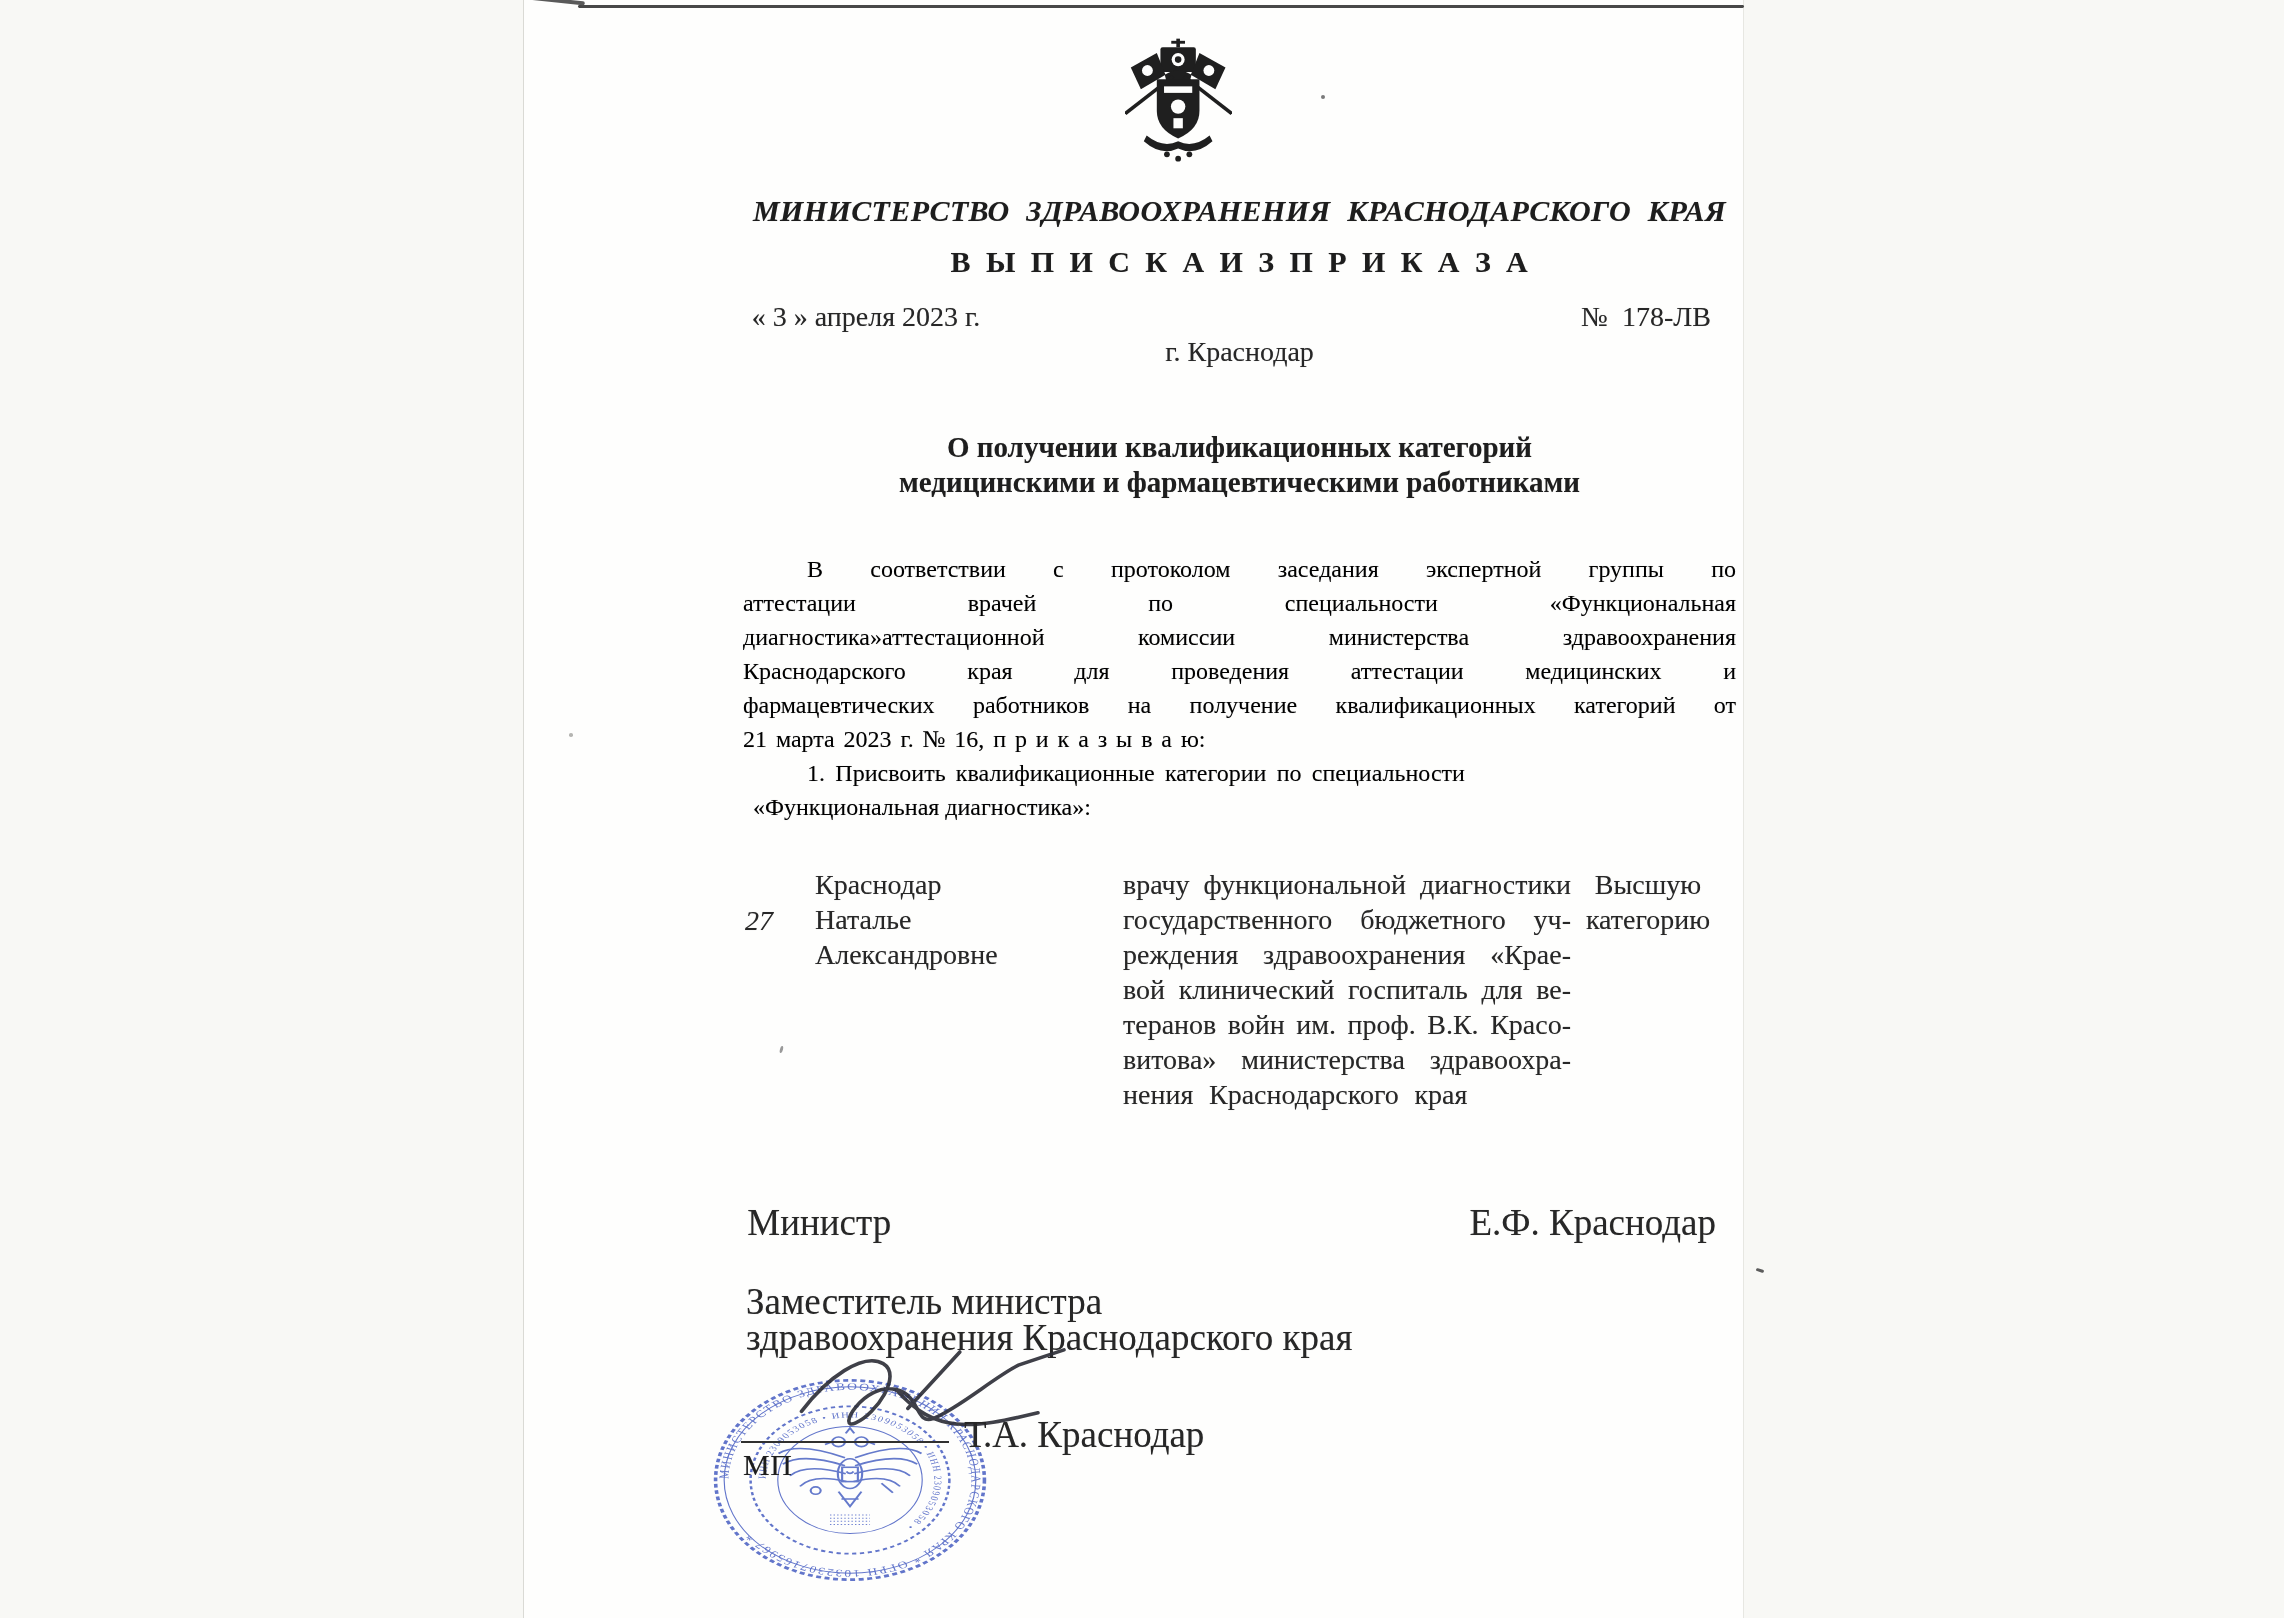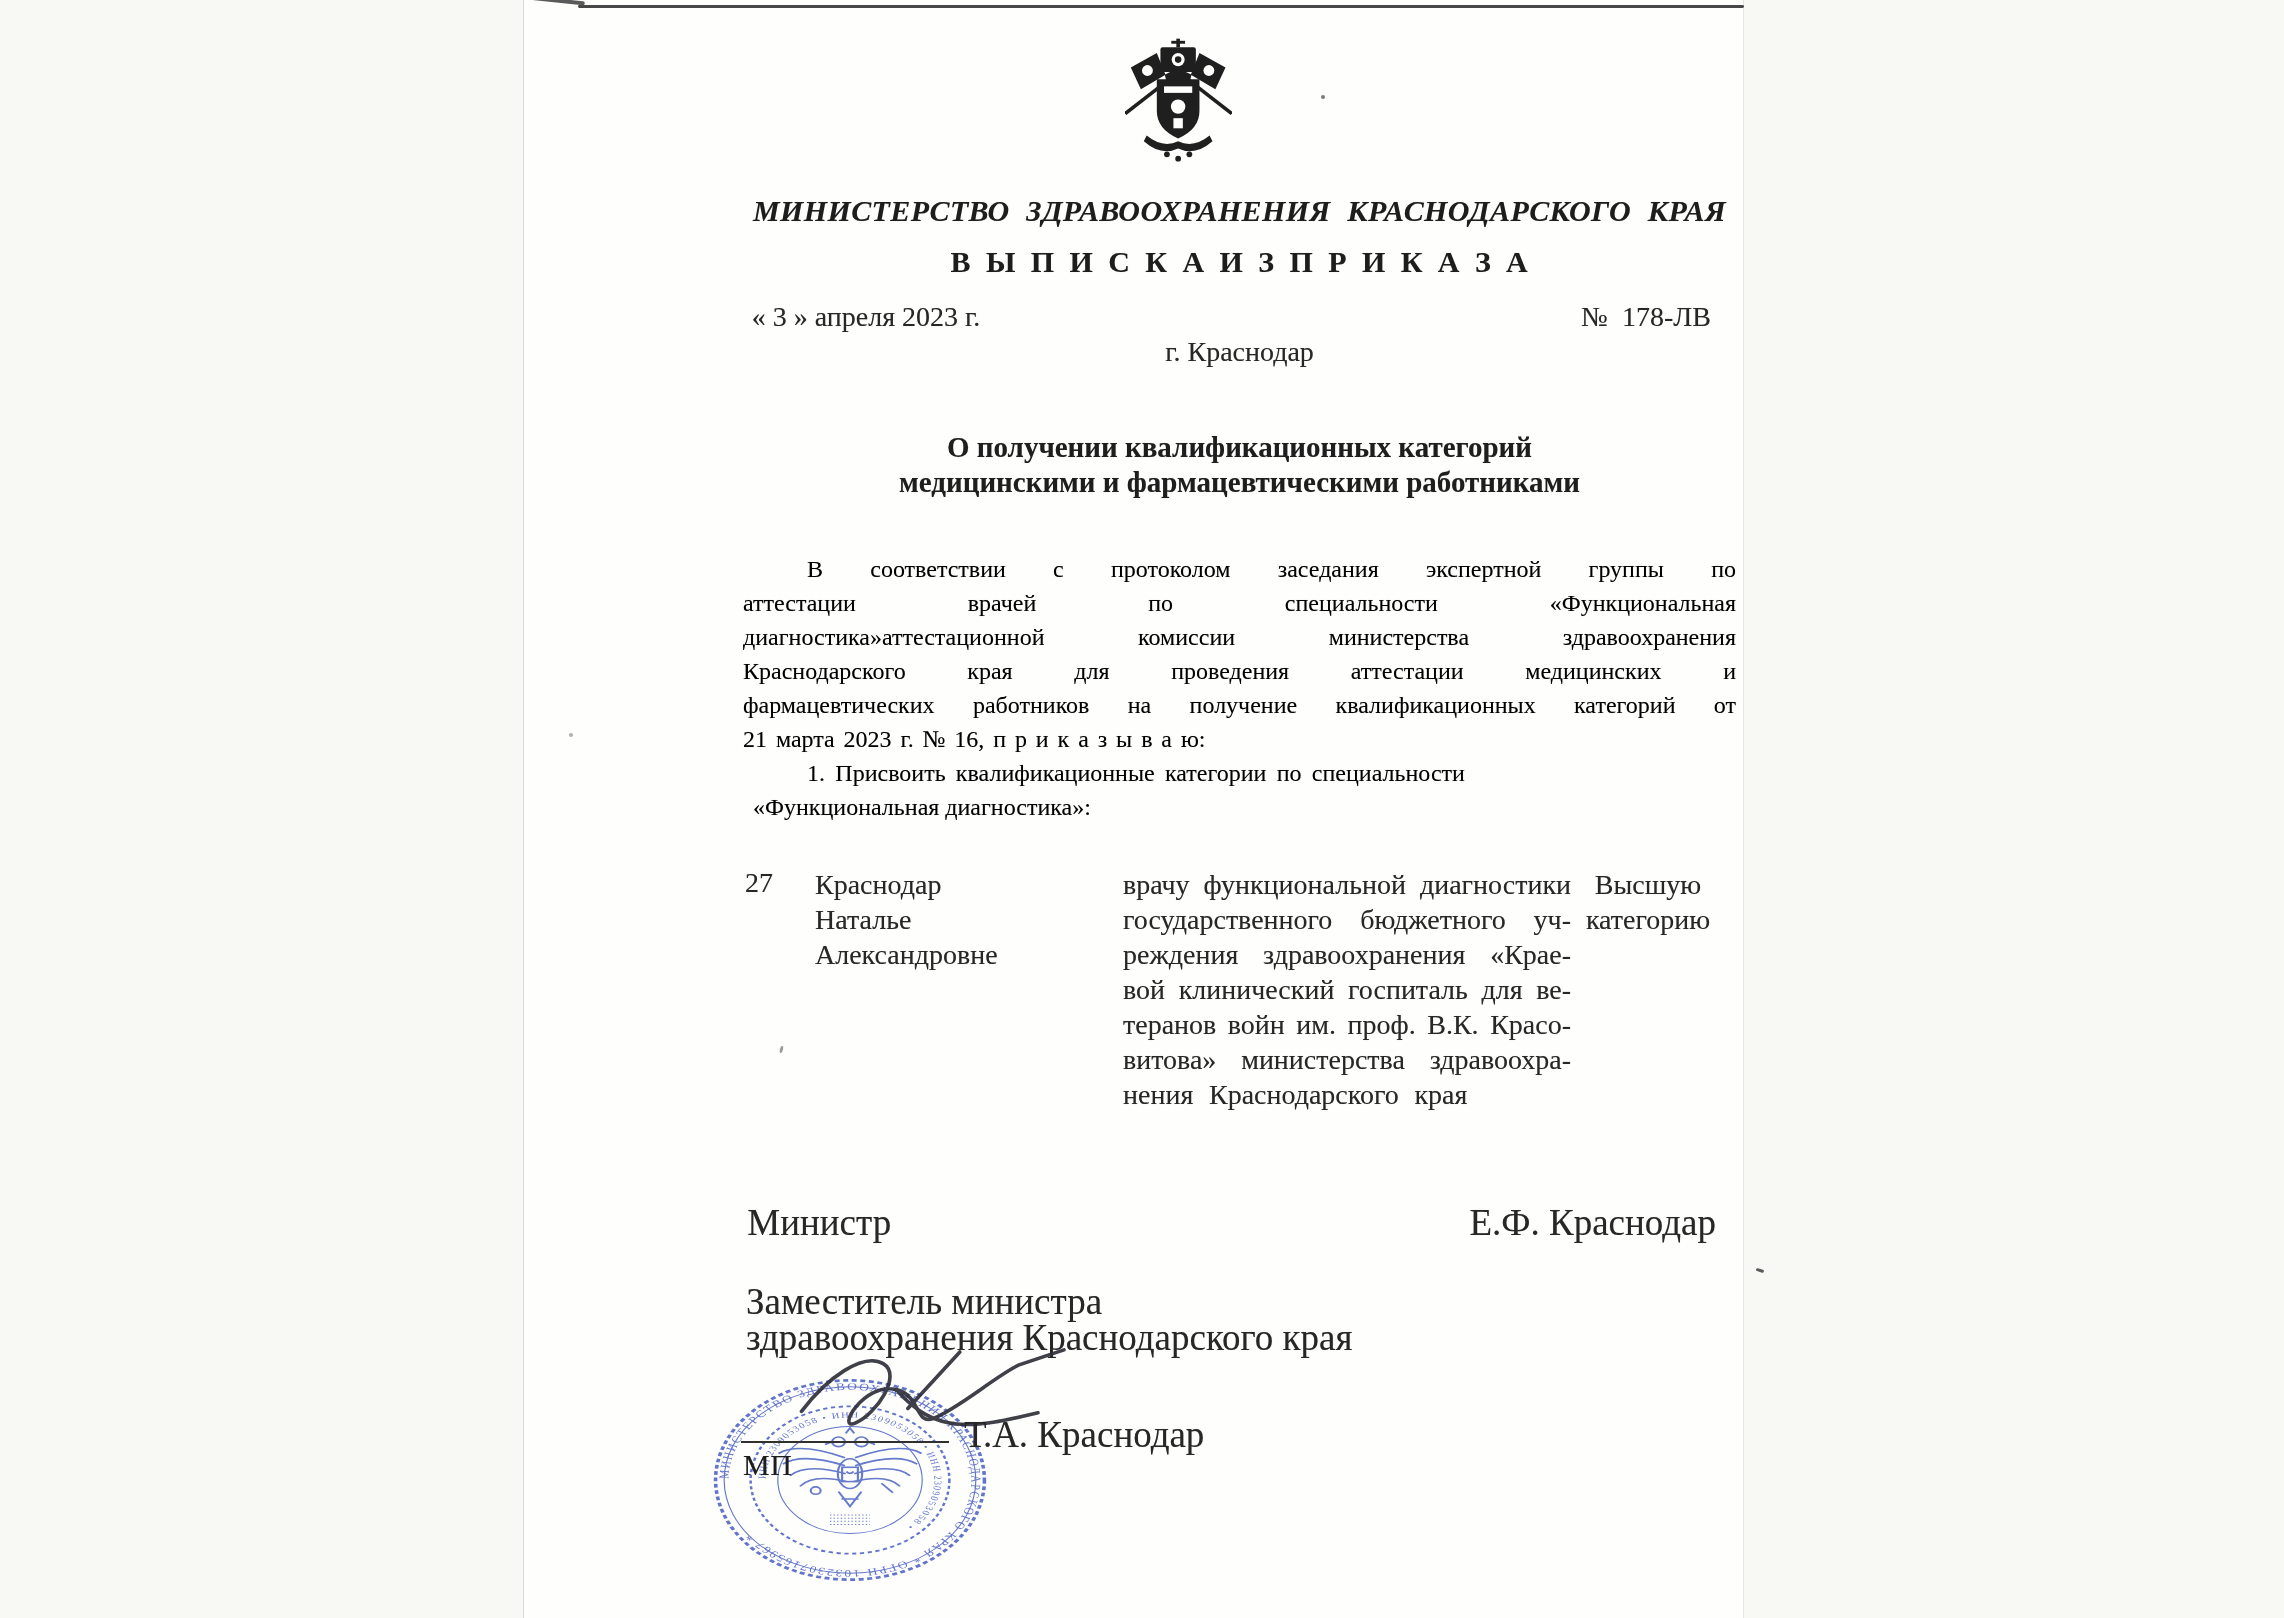--- a/index.html
+++ b/index.html
@@ -83,21 +83,21 @@
     <div class="ln just ind">В соответствии с протоколом заседания экспертной группы по</div>
     <div class="ln just">аттестации врачей по специальности «Функциональная</div>
     <div class="ln just">диагностика»аттестационной комиссии министерства здравоохранения</div>
     <div class="ln just">Краснодарского края для проведения аттестации медицинских и</div>
     <div class="ln just">фармацевтических работников на получение квалификационных категорий от</div>
     <div class="ln" style="word-spacing:2.9px;">21 марта  2023 г.  №  16,  п р и к а з ы в а ю:</div>
     <div class="ln ind" style="word-spacing:4.3px;">1. Присвоить  квалификационные  категории  по специальности</div>
     <div class="ln" style="padding-left:10px;">«Функциональная диагностика»:</div>
   </div>
 
-  <div class="abs t39 soft" style="left:745px;top:867px;">27</div>
+  <div class="abs t39 soft" style="left:745px;top:905px;font-style:italic;">27</div>
 
   <div class="abs soft" style="left:815px;top:867px;line-height:35px;">
     <div class="t39">Краснодар</div>
     <div class="t39">Наталье</div>
     <div class="t39">Александровне</div>
   </div>
 
   <div class="abs tbl-pos soft" style="left:1103px;top:867px;width:448px;">
     <div class="ln just">врачу функциональной диагностики</div>
     <div class="ln just">государственного бюджетного уч-</div>

